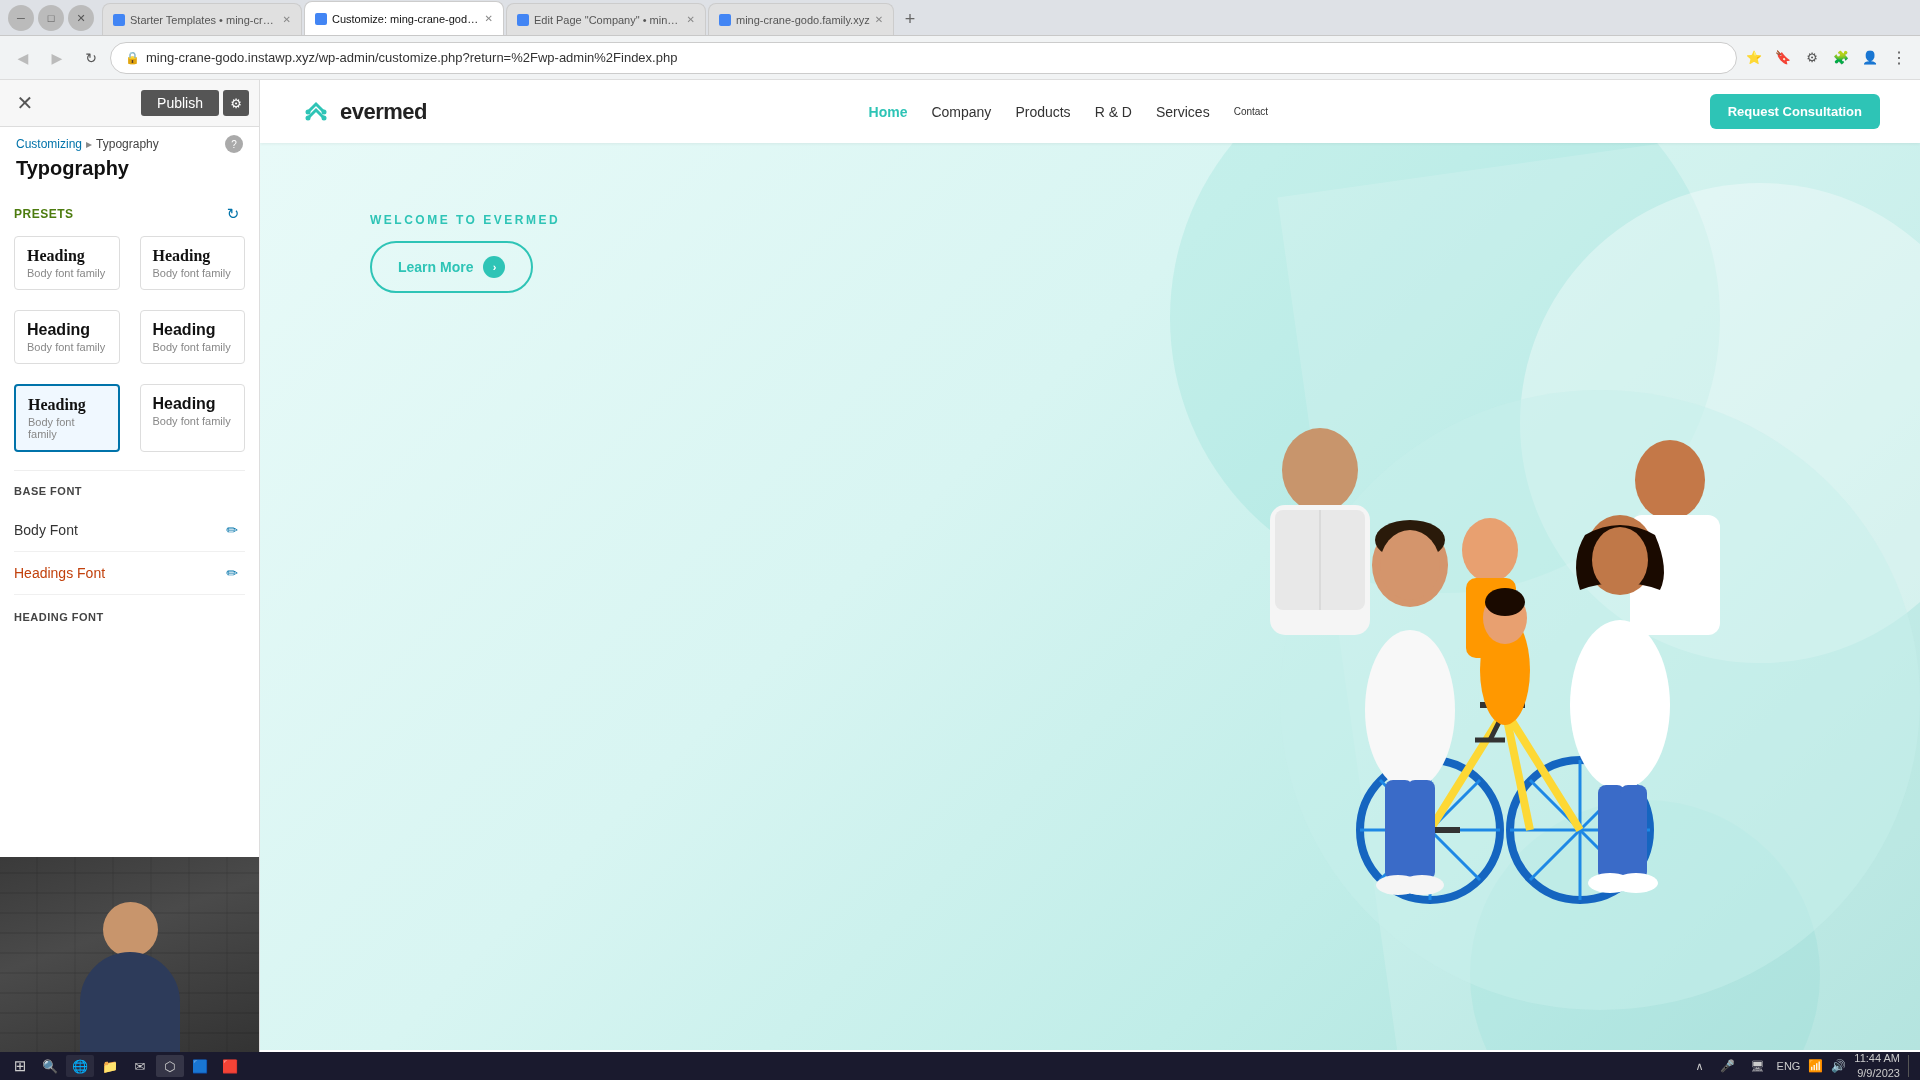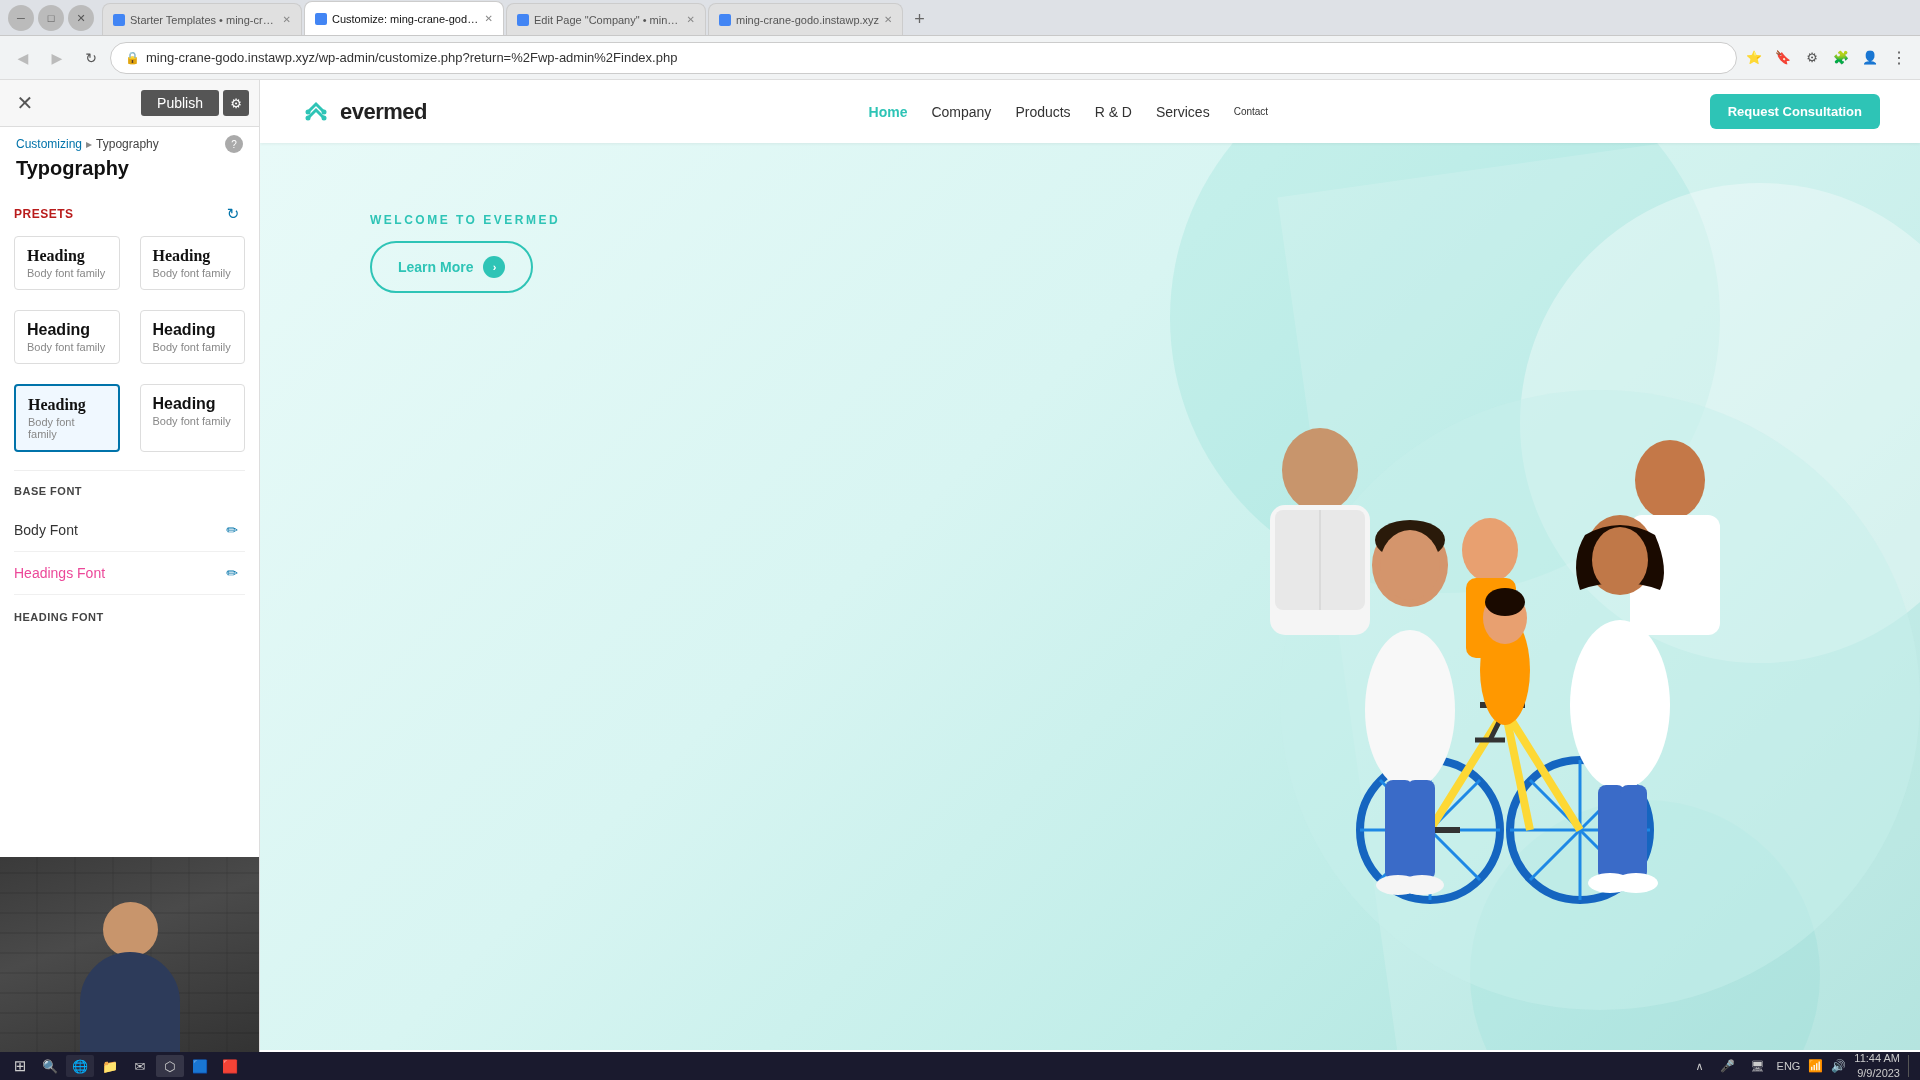--- a/index.html
+++ b/index.html
@@ -27,21 +27,21 @@
       <span style="flex:1;overflow:hidden;text-overflow:ellipsis;">Customize: ming-crane-godo.in...</span>
       <span style="font-size:10px;color:#888;cursor:pointer;">✕</span>
     </div>
     <div style="background:#e0e0e0;border-radius:8px 8px 0 0;padding:5px 10px;font-size:11px;color:#555;display:flex;align-items:center;gap:5px;height:32px;max-width:200px;border:1px solid #ccc;border-bottom:none;cursor:pointer;overflow:hidden;white-space:nowrap;">
       <span style="width:12px;height:12px;background:#4285f4;border-radius:2px;flex-shrink:0;"></span>
       <span style="flex:1;overflow:hidden;text-overflow:ellipsis;">Edit Page "Company" • ming-cra...</span>
       <span style="font-size:10px;color:#888;cursor:pointer;">✕</span>
     </div>
     <div style="background:#e0e0e0;border-radius:8px 8px 0 0;padding:5px 10px;font-size:11px;color:#555;display:flex;align-items:center;gap:5px;height:32px;max-width:200px;border:1px solid #ccc;border-bottom:none;cursor:pointer;overflow:hidden;white-space:nowrap;">
       <span style="width:12px;height:12px;background:#4285f4;border-radius:2px;flex-shrink:0;"></span>
-      <span style="flex:1;overflow:hidden;text-overflow:ellipsis;">ming-crane-godo.instawp.xyz</span>
+      <span style="flex:1;overflow:hidden;text-overflow:ellipsis;">ming-crane-godo.family.xyz</span>
       <span style="font-size:10px;color:#888;cursor:pointer;">✕</span>
     </div>
     <div style="width:28px;height:28px;border-radius:50%;display:flex;align-items:center;justify-content:center;font-size:18px;cursor:pointer;color:#666;margin-bottom:2px;">+</div>
   </div>
 </div>
 
 <div style="background:#f1f3f4;height:44px;display:flex;align-items:center;padding:0 8px;gap:4px;border-bottom:1px solid #ddd;">
   <button style="width:30px;height:30px;border-radius:50%;border:none;background:transparent;cursor:pointer;font-size:14px;color:#bbb;display:flex;align-items:center;justify-content:center;">◀</button>
   <button style="width:30px;height:30px;border-radius:50%;border:none;background:transparent;cursor:pointer;font-size:14px;color:#bbb;display:flex;align-items:center;justify-content:center;">▶</button>
   <button style="width:30px;height:30px;border-radius:50%;border:none;background:transparent;cursor:pointer;font-size:14px;color:#555;display:flex;align-items:center;justify-content:center;">↻</button>
@@ -76,21 +76,21 @@
       <span style="color:#888;">▸</span>
       <span style="color:#444;">Typography</span>
       <span style="margin-left:auto;width:18px;height:18px;border-radius:50%;background:#aaa;color:#fff;display:flex;align-items:center;justify-content:center;font-size:10px;cursor:pointer;">?</span>
     </div>
 
     <div style="padding:2px 16px 10px;font-size:20px;font-weight:600;color:#111;">Typography</div>
 
     <div style="flex:1;overflow-y:auto;padding:12px 14px 16px;">
 
       <div style="display:flex;align-items:center;justify-content:space-between;margin-bottom:10px;">
-        <span style="font-size:12px;font-weight:700;color:#b91c1c;text-transform:uppercase;letter-spacing:0.5px;">Presets</span>
+        <span style="font-size:12px;font-weight:700;color:#4d7c0f;text-transform:uppercase;letter-spacing:0.5px;">Presets</span>
         <button style="width:24px;height:24px;border-radius:50%;border:none;background:transparent;cursor:pointer;color:#0073aa;font-size:15px;display:flex;align-items:center;justify-content:center;">↻</button>
       </div>
 
       <div style="display:grid;grid-template-columns:1fr 1fr;gap:20px;margin-bottom:18px;">
 
         <div style="border:1px solid #ddd;border-radius:4px;padding:10px 12px;cursor:pointer;background:#fff;">
           <div style="font-weight:700;font-size:16px;color:#111;font-family:Georgia,serif;">Heading</div>
           <div style="font-size:11px;color:#888;margin-top:2px;">Body font family</div>
         </div>
 
@@ -123,21 +123,21 @@
       <hr style="border:none;border-top:1px solid #eee;margin:0 0 14px;">
 
       <div style="font-size:11px;font-weight:700;color:#444;text-transform:uppercase;letter-spacing:0.5px;margin-bottom:12px;">BASE FONT</div>
 
       <div style="display:flex;align-items:center;justify-content:space-between;padding:8px 0;border-bottom:1px solid #f0f0f0;">
         <span style="font-size:14px;color:#333;">Body Font</span>
         <button style="width:26px;height:26px;border-radius:50%;border:none;background:transparent;cursor:pointer;color:#0073aa;font-size:14px;display:flex;align-items:center;justify-content:center;">✏</button>
       </div>
 
       <div style="display:flex;align-items:center;justify-content:space-between;padding:8px 0;border-bottom:1px solid #f0f0f0;">
-        <span style="font-size:14px;color:#ec4899;">Headings Font</span>
+        <span style="font-size:14px;color:#c2410c;">Headings Font</span>
         <button style="width:26px;height:26px;border-radius:50%;border:none;background:transparent;cursor:pointer;color:#0073aa;font-size:14px;display:flex;align-items:center;justify-content:center;">✏</button>
       </div>
 
       <div style="font-size:11px;font-weight:700;color:#444;text-transform:uppercase;letter-spacing:0.5px;margin-top:16px;margin-bottom:8px;">HEADING FONT</div>
 
     </div>
 
     <div style="width:260px;height:195px;background:#2a2a2a;flex-shrink:0;overflow:hidden;position:relative;">
 
       <div style="width:100%;height:100%;background:linear-gradient(160deg,#3a3a3a 0%,#4a4a4a 40%,#333 100%);position:relative;display:flex;align-items:center;justify-content:center;">

